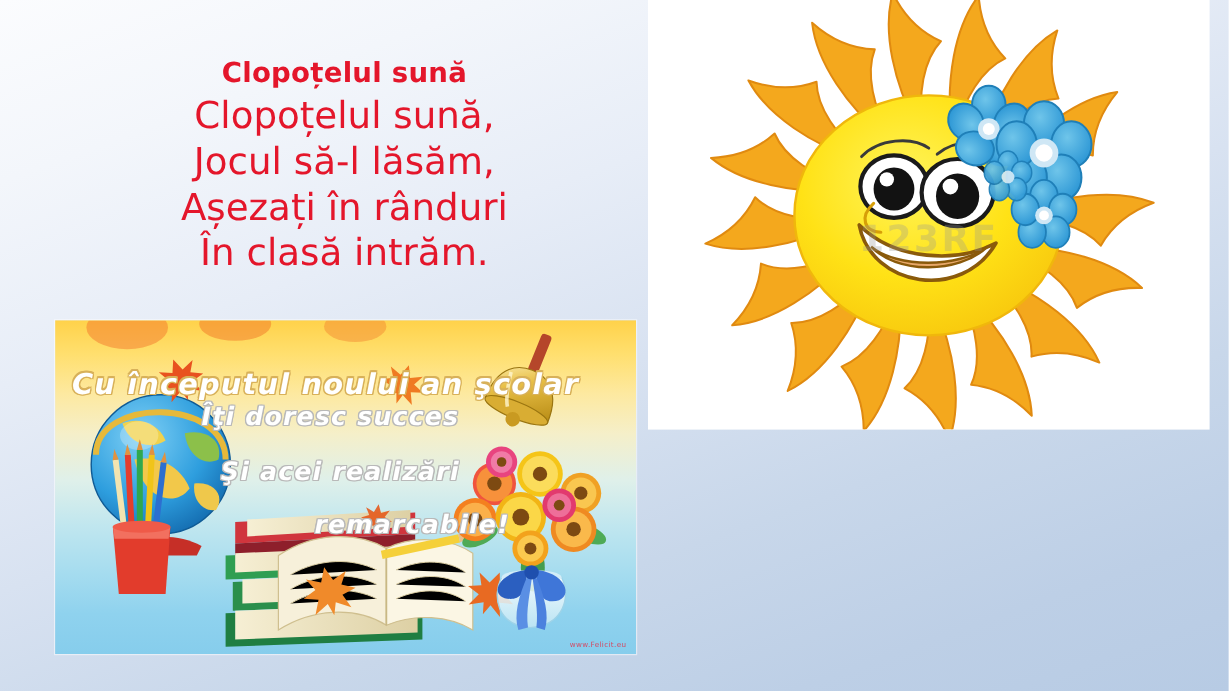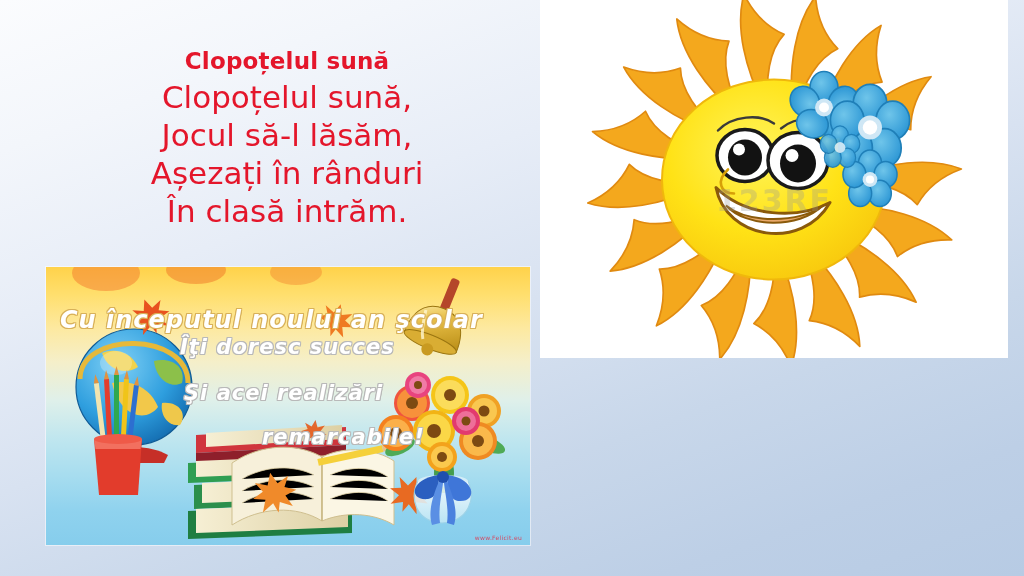--- a/index.html
+++ b/index.html
@@ -122,21 +122,21 @@
     font-family: "DejaVu Sans", "Liberation Sans", sans-serif;
     font-style: italic;
     font-weight: bold;
     color: #ffffff;
     text-shadow:
        1px 0 0 #d8b15a, -1px 0 0 #d8b15a, 0 1px 0 #d8b15a, 0 -1px 0 #d8b15a,
        1px 1px 0 #d8b15a, -1px -1px 0 #d8b15a, 1px -1px 0 #d8b15a, -1px 1px 0 #d8b15a;
     white-space: nowrap;
   }
   .cap1 { left: 14px;  top: 0;  font-size: 24px; letter-spacing: 1px; margin-top: 39px; }
-  .cap2 { left: 134px; top: 68px;  font-size: 21px; letter-spacing: 1px;
+  .cap2 { left: 122px; top: 68px;  font-size: 21px; letter-spacing: 1px;
           text-shadow: 1px 0 0 #b9b9b9, -1px 0 0 #b9b9b9, 0 1px 0 #b9b9b9, 0 -1px 0 #b9b9b9,
                        1px 1px 0 #b9b9b9, -1px -1px 0 #b9b9b9, 1px -1px 0 #b9b9b9, -1px 1px 0 #b9b9b9; }
   .cap3 { left: 138px; top: 114px; font-size: 21px; letter-spacing: 1px;
           text-shadow: 1px 0 0 #b9b9b9, -1px 0 0 #b9b9b9, 0 1px 0 #b9b9b9, 0 -1px 0 #b9b9b9,
                        1px 1px 0 #b9b9b9, -1px -1px 0 #b9b9b9, 1px -1px 0 #b9b9b9, -1px 1px 0 #b9b9b9; }
   .cap4 { left: 216px; top: 158px; font-size: 21px; letter-spacing: 1px;
           text-shadow: 1px 0 0 #b9b9b9, -1px 0 0 #b9b9b9, 0 1px 0 #b9b9b9, 0 -1px 0 #b9b9b9,
                        1px 1px 0 #b9b9b9, -1px -1px 0 #b9b9b9, 1px -1px 0 #b9b9b9, -1px 1px 0 #b9b9b9; }
 
   .photo-credit {

